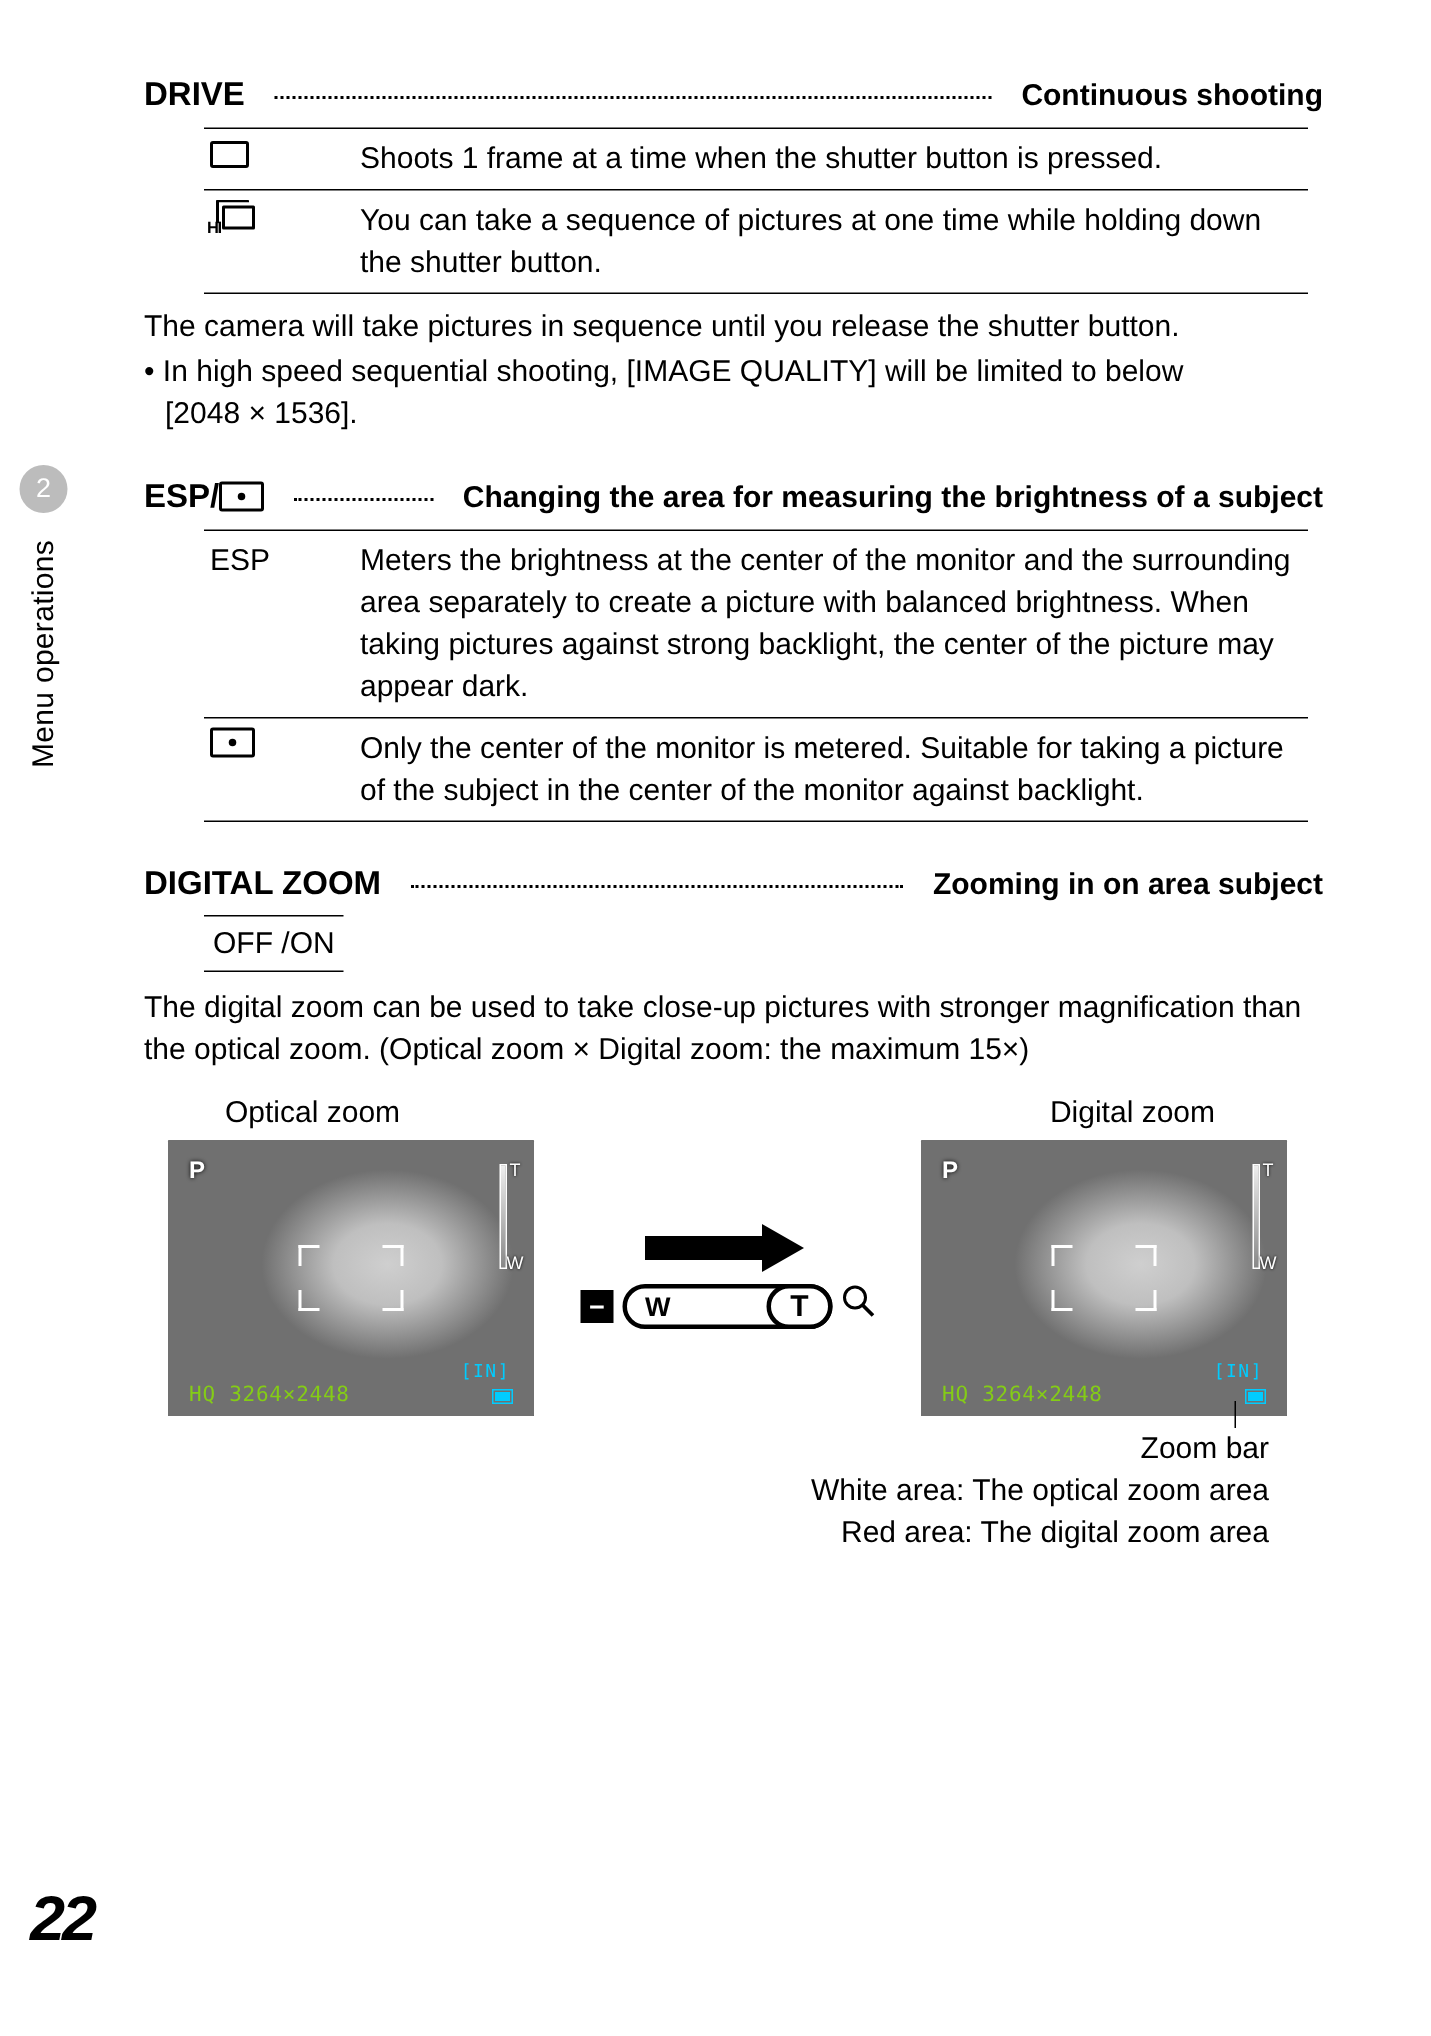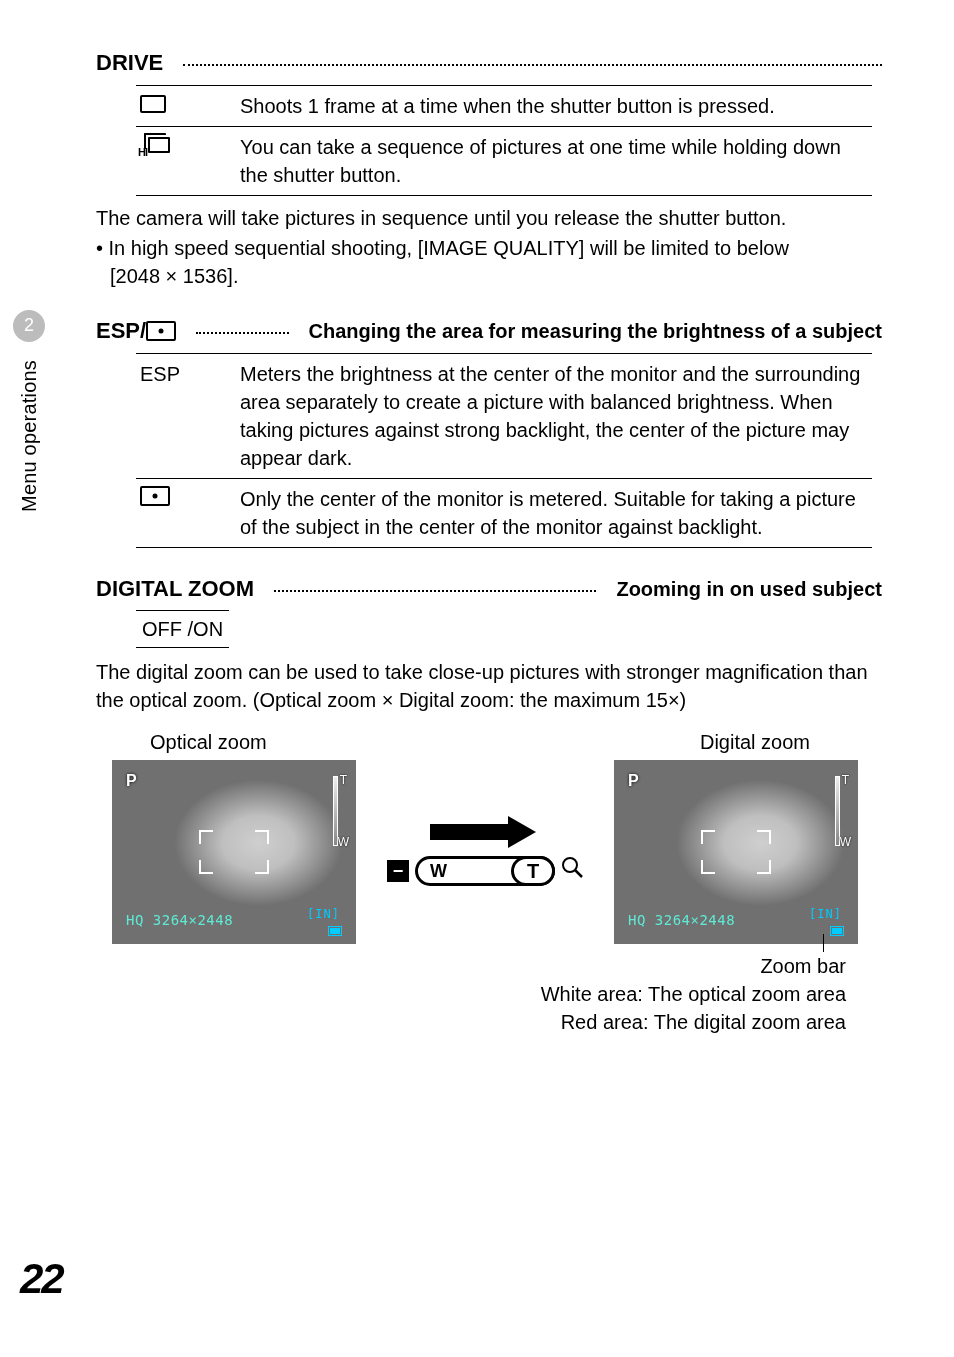--- a/index.html
+++ b/index.html
@@ -146,21 +146,21 @@
   .overlay-zoom .bar { width:5px; height:100%; background:linear-gradient(#eee,#888); margin:0 auto; border:1px solid #fff;}
   .overlay-zoom .t { position:absolute; top:-4px; right:-3px; color:#fff; font-size:12px; text-shadow:0 0 2px #000;}
   .overlay-zoom .w { position:absolute; bottom:-4px; right:-5px; color:#fff; font-size:12px; text-shadow:0 0 2px #000;}
   .overlay-af { position:absolute; top:50%; left:50%; width:70px; height:44px; transform:translate(-50%,-50%); }
   .overlay-af .corner { position:absolute; width:14px; height:14px; }
   .overlay-af .tl { top:0; left:0; border-top:2px solid #fff; border-left:2px solid #fff;}
   .overlay-af .tr { top:0; right:0; border-top:2px solid #fff; border-right:2px solid #fff;}
   .overlay-af .bl { bottom:0; left:0; border-bottom:2px solid #fff; border-left:2px solid #fff;}
   .overlay-af .br { bottom:0; right:0; border-bottom:2px solid #fff; border-right:2px solid #fff;}
   .overlay-in { position:absolute; bottom:22px; right:16px; color:#0cf; font-size:12px; letter-spacing:1px; font-family: monospace;}
-  .overlay-hq { position:absolute; bottom:14px; left:14px; color:#5eead4; font-size:14px; font-family: monospace; letter-spacing:0.5px;}
+  .overlay-hq { position:absolute; bottom:4px; left:14px; color:#84cc16; font-size:14px; font-family: monospace; letter-spacing:0.5px;}
   .overlay-batt { position:absolute; bottom:8px; right:14px; width:14px; height:10px; border:1px solid #0cf;}
   .overlay-batt::after{content:"";position:absolute;inset:1px;background:#0cf;}
 
   .fig-middle { flex:1; display:flex; flex-direction:column; align-items:center; gap:10px; }
   .arrow-right { width:110px; height:28px; position:relative; }
   .arrow-right .shaft { position:absolute; left:0; top:6px; width:80px; height:16px; background:#000;}
   .arrow-right .head { position:absolute; left:78px; top:-2px; width:0; height:0; border-top:16px solid transparent; border-bottom:16px solid transparent; border-left:28px solid #000;}
 
   .zoom-slider {
     display:flex; align-items:center; gap:6px;
@@ -200,20 +200,21 @@
 <div class="side-tab">
   <div class="chapter-badge">2</div>
   <div class="side-label">Menu operations</div>
 </div>
 
 <div class="page-content">
 
   <div class="heading-row">
     <span>DRIVE</span>
     <span class="leader"></span>
+    <span class="heading-right">Continuous shooting</span>
   </div>
 
   <table class="opt-table">
     <tbody>
         <tr>
       <td class="icon-cell"><span class="icon-single-frame"></span></td>
       <td>Shoots 1 frame at a time when the shutter button is pressed.</td>
     </tr>
     <tr>
       <td class="icon-cell">
@@ -253,21 +254,21 @@
       <td>Only the center of the monitor is metered. Suitable for taking a picture of the subject in the center of the monitor against backlight.</td>
     </tr>
   </tbody>
     </table>
 
   <div class="section-gap"></div>
 
   <div class="heading-row">
     <span>DIGITAL ZOOM</span>
     <span class="leader"></span>
-    <span class="heading-right">Zooming in on used subject</span>
+    <span class="heading-right">Zooming in on area subject</span>
   </div>
 
   <div class="offon-wrap">
     <span class="offon">OFF  /ON</span>
   </div>
 
   <div>The digital zoom can be used to take close-up pictures with stronger magnification than the optical zoom. (Optical zoom × Digital zoom: the maximum 15×)</div>
 
   <div class="figure-area">
     <div class="fig-labels-row">

